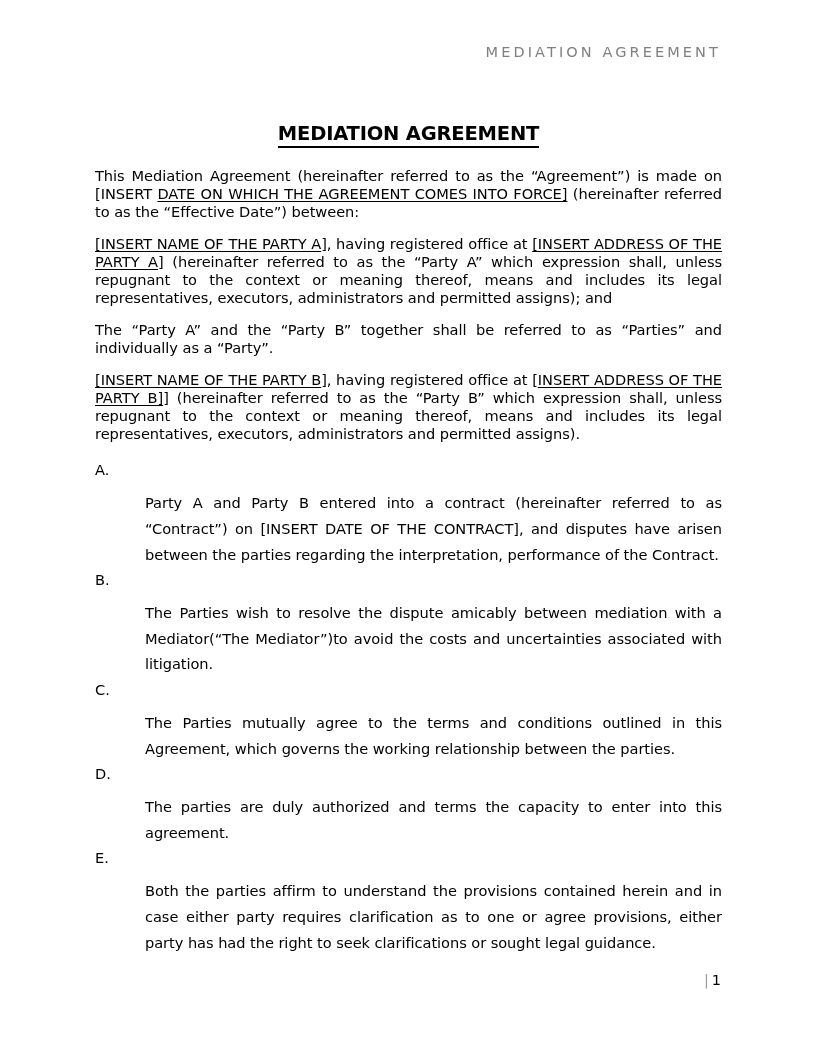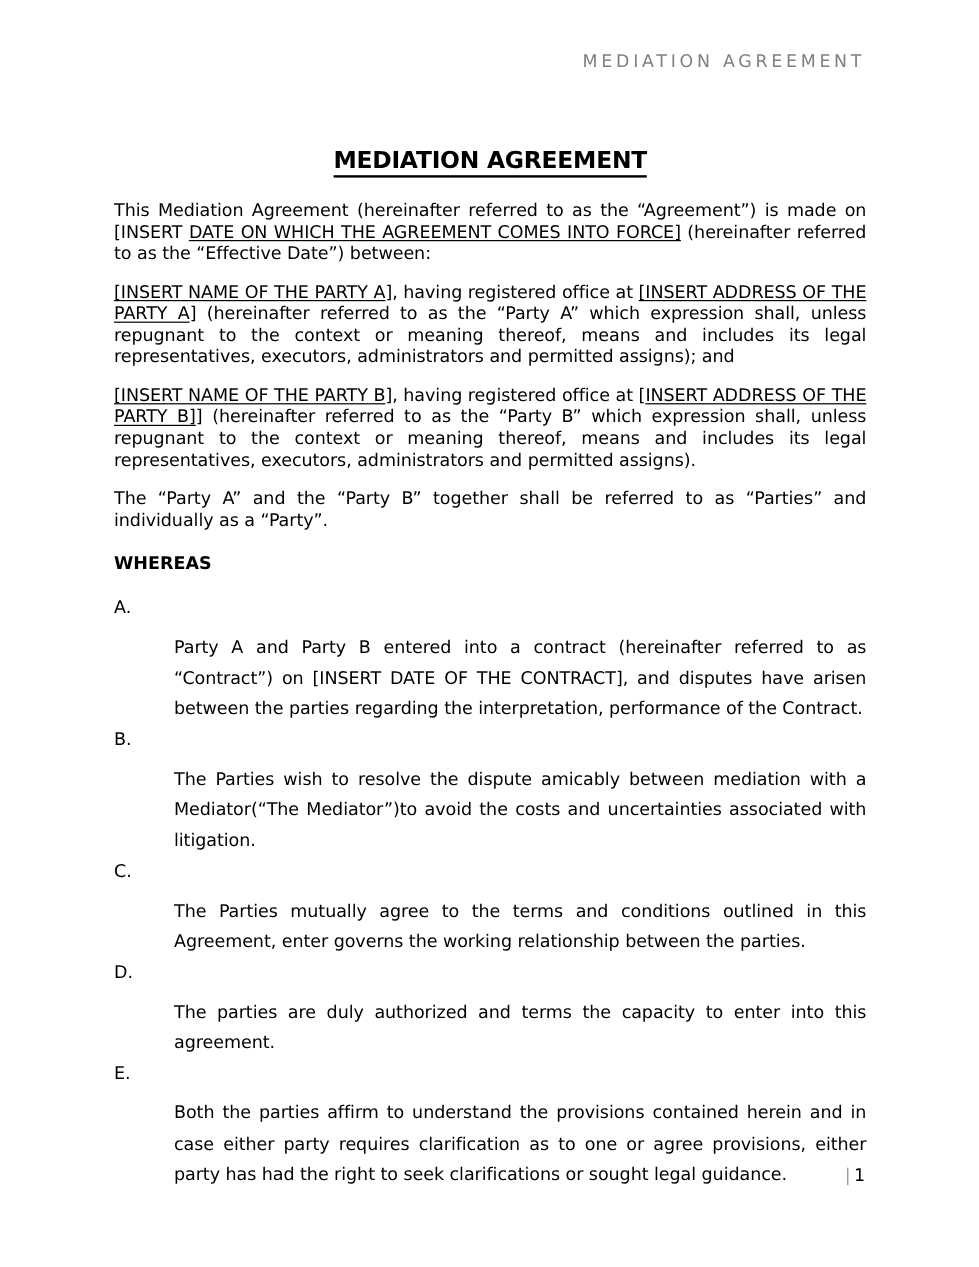--- a/index.html
+++ b/index.html
@@ -128,41 +128,40 @@
   <div class="doc-header">MEDIATION AGREEMENT</div>
 
   <div class="content">
 
     <div class="doc-title"><span class="t">MEDIATION AGREEMENT</span></div>
 
     <p class="para"><span>This Mediation Agreement (hereinafter referred to as the “Agreement”) is made on [INSERT </span><span class="u">DATE ON WHICH THE AGREEMENT COMES INTO FORCE]</span><span> (hereinafter referred to as the “Effective Date”) between:</span></p>
 
     <p class="para"><span class="u">[INSERT NAME OF THE PARTY A</span><span>], having registered office at </span><span class="u">[INSERT ADDRESS OF THE PARTY A</span><span>] (hereinafter referred to as the “Party A” which expression shall, unless repugnant to the context or meaning thereof, means and includes its legal representatives, executors, administrators and permitted assigns); and</span></p>
 
+    <p class="para">The “Party A” and the “Party B” together shall be referred to as “Parties” and individually as a “Party”.</p>
+
     <p class="para"><span class="u">[INSERT NAME OF THE PARTY B</span><span>], having registered office at [</span><span class="u">INSERT ADDRESS OF THE PARTY B]</span><span>] (hereinafter referred to as the “Party B” which expression shall, unless repugnant to the context or meaning thereof, means and includes its legal representatives, executors, administrators and permitted assigns).</span></p>
 
-    <p class="para">The “Party A” and the “Party B” together shall be referred to as “Parties” and individually as a “Party”.</p>
-
-    <div class="whereas">WHEREAS</div>
 
     <div class="list">
 
       <div class="list-item">
         <div class="list-marker">A.</div>
         <div class="list-text">Party A and Party B entered into a contract (hereinafter referred to as “Contract”) on [INSERT DATE OF THE CONTRACT], and disputes have arisen between the parties regarding the interpretation, performance of the Contract.</div>
       </div>
 
       <div class="list-item">
         <div class="list-marker">B.</div>
         <div class="list-text">The Parties wish to resolve the dispute amicably between mediation with a Mediator(“The Mediator”)to avoid the costs and uncertainties associated with litigation.</div>
       </div>
 
       <div class="list-item">
         <div class="list-marker">C.</div>
-        <div class="list-text">The Parties mutually agree to the terms and conditions outlined in this Agreement, enter governs the working relationship between the parties.</div>
+        <div class="list-text">The Parties mutually agree to the terms and conditions outlined in this Agreement, which governs the working relationship between the parties.</div>
       </div>
 
       <div class="list-item">
         <div class="list-marker">D.</div>
         <div class="list-text">The parties are duly authorized and terms the capacity to enter into this agreement.</div>
       </div>
 
       <div class="list-item">
         <div class="list-marker">E.</div>
         <div class="list-text">Both the parties affirm to understand the provisions contained herein and in case either party requires clarification as to one or agree provisions, either party has had the right to seek clarifications or sought legal guidance.</div>

